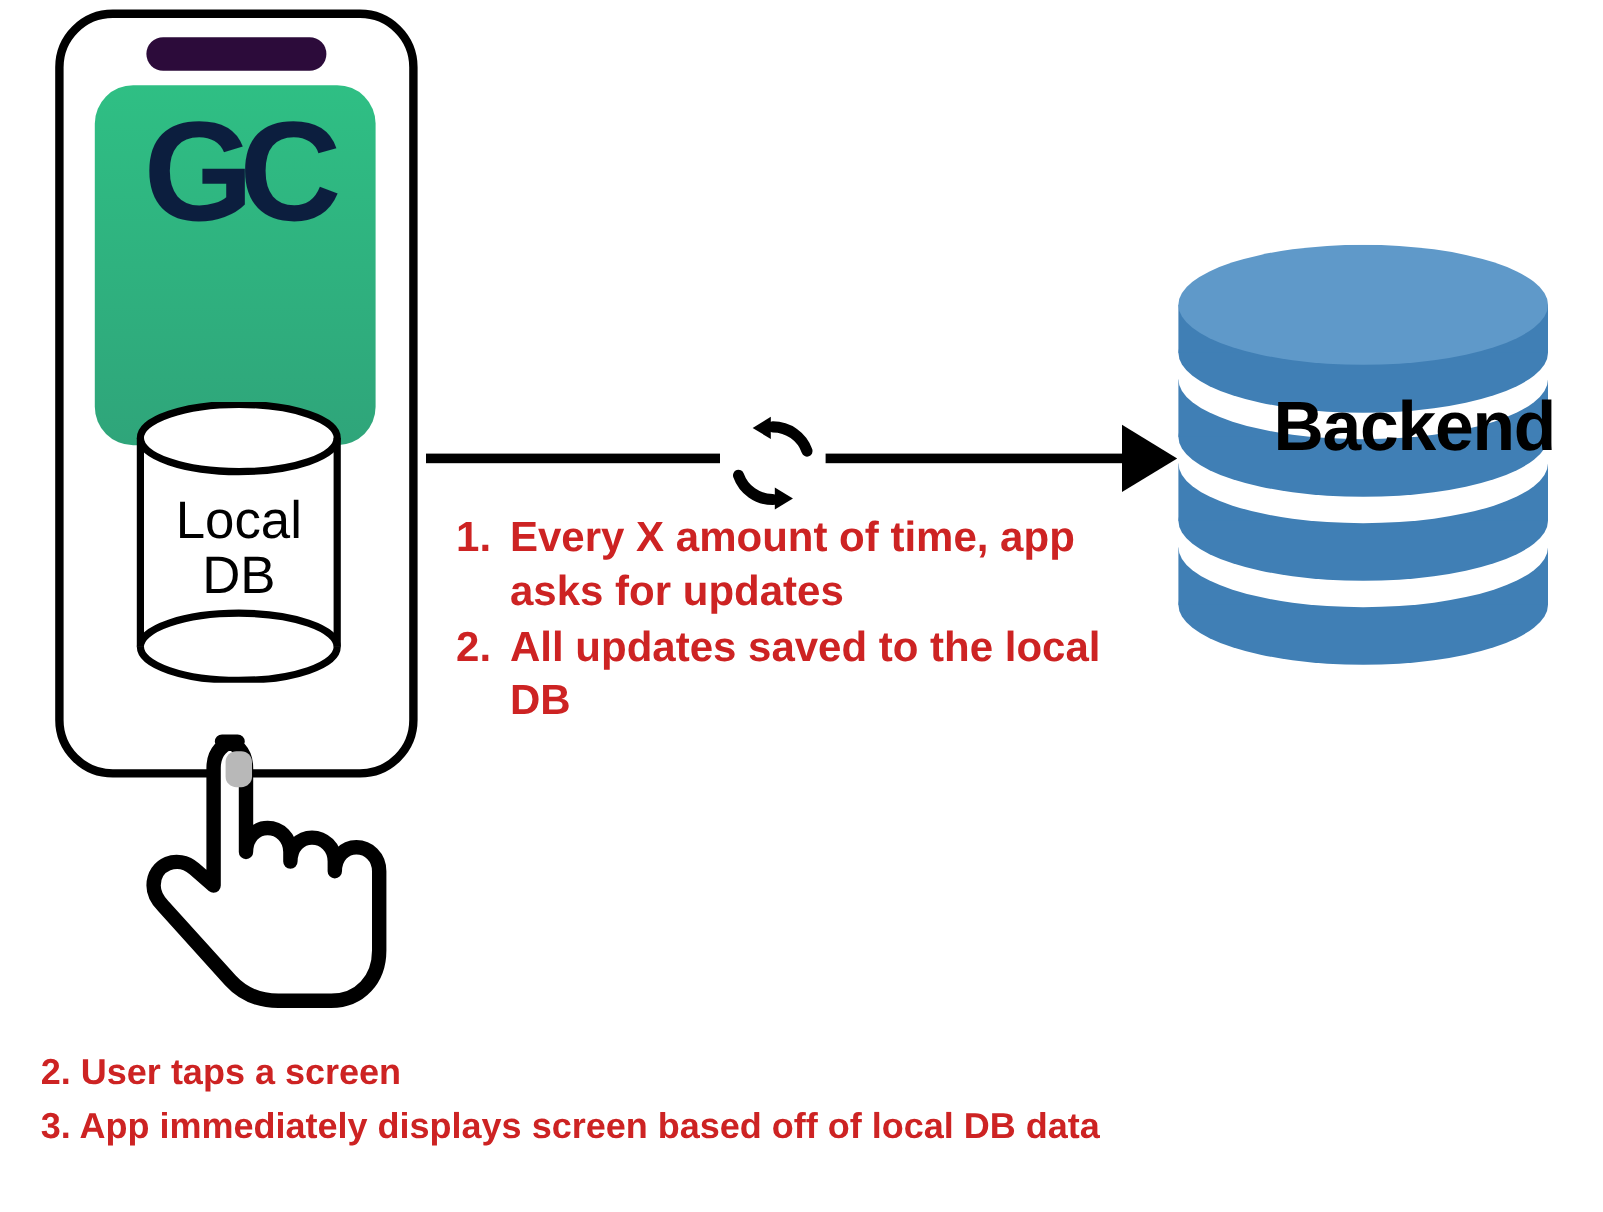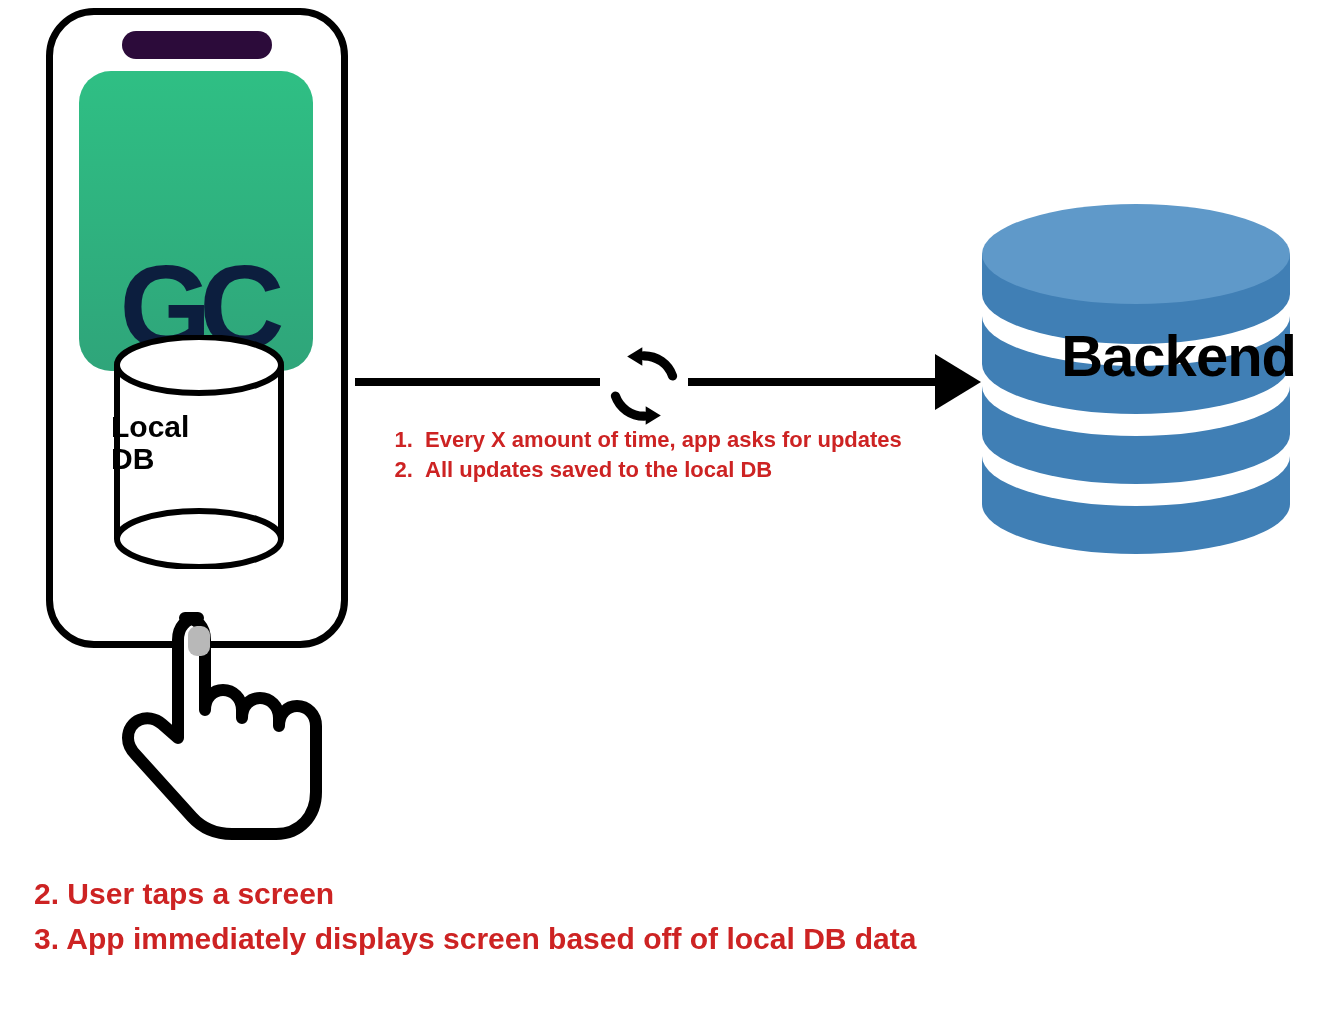--- a/index.html
+++ b/index.html
@@ -31,41 +31,41 @@
       width: 150px; height: 28px;
       background: #2c0b3a;
       border-radius: 18px;
     }
     .app-icon {
       position: absolute;
       left: 26px; top: 56px;
       width: 234px; height: 300px;
       border-radius: 32px;
       background: linear-gradient(180deg, #2fbf84 0%, #2fa57a 100%);
-      display: flex; align-items: flex-end; justify-content: center;
+      display: flex; align-items: flex-start; justify-content: center;
     }
     .app-icon .gc {
       font-family: "Arial Black", Arial, sans-serif;
       font-weight: 900;
       font-size: 118px;
       color: #0c1e3e;
       letter-spacing: -12px;
       transform: translateY(4px);
     }
     .local-db {
       position: absolute;
       left: 58px; top: 320px;
       width: 176px; height: 234px;
     }
     .local-db svg { position: absolute; inset:0; }
     .local-db .label {
       position: absolute; left:0; right:0; top: 76px;
-      text-align:left;
-      font-size: 30px;
-      font-weight: 700;
+      text-align:center;
+      font-size: 44px;
+      font-weight: 400;
       line-height: 1.05;
       color: #000;
     }
 
     
     .hand {
       position: absolute;
       left: 110px; top: 600px;
       width: 220px; height: 240px;
     }
@@ -93,21 +93,21 @@
       background:#fff;
       display:flex; align-items:center; justify-content:center;
     }
     .sync-icon svg { width: 84px; height: 84px; }
 
     
     .mid-list {
       position: absolute;
       left: 385px; top: 426px;
       width: 540px;
-      font-size: 22px;
+      font-size: 35px;
       font-weight: 700;
       color: #cd2323;
       line-height: 1.28;
     }
     .mid-list ol { margin:0; padding-left: 34px; }
     .mid-list li { padding-left: 6px; margin-bottom: 2px; }
 
     
     .backend {
       position: absolute;

